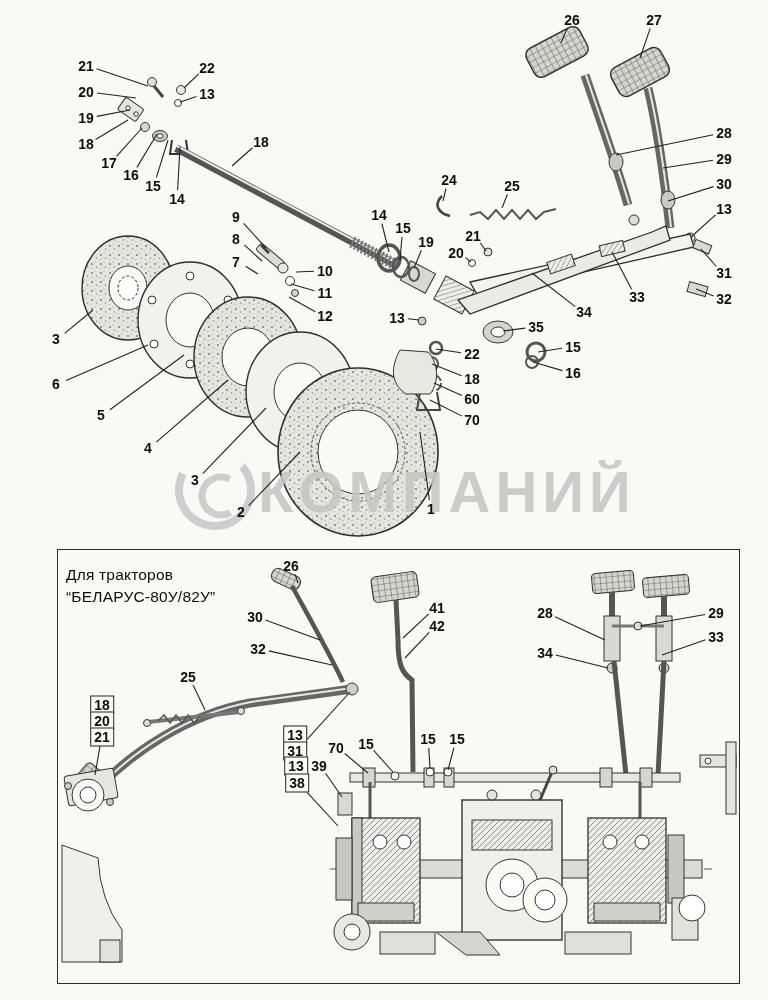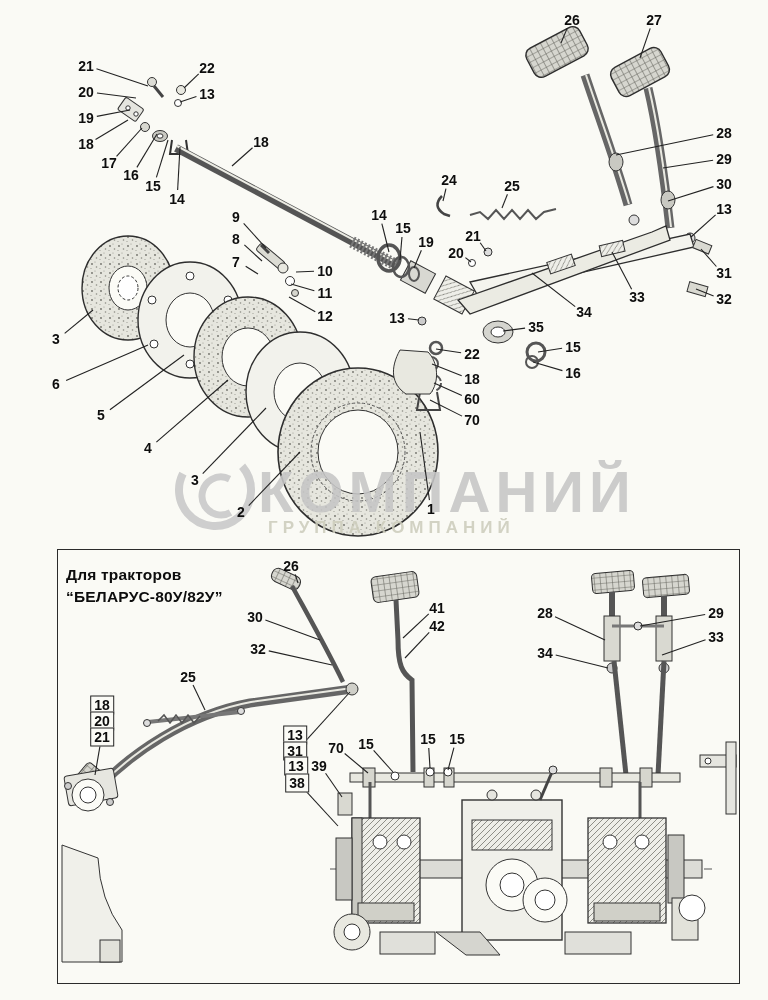--- a/index.html
+++ b/index.html
@@ -20,21 +20,21 @@
   #labels { position:absolute; inset:0; z-index:30; pointer-events:none; }
   .callout {
     position:absolute; transform:translate(-50%,-50%);
     font-size:14px; font-weight:700; line-height:1; color:#0d0d0d;
     white-space:nowrap;
   }
   .callout.boxed {
     border:1.3px solid #222; background:#fbfbf6; padding:1px 3px 2px 3px;
   }
   .panel-title {
-    position:absolute; z-index:28; font-weight:700; font-size:15.5px; color:#0d0d0d;
+    position:absolute; z-index:28; font-weight:400; font-size:15.5px; color:#0d0d0d;
     letter-spacing:0.2px;
   }
   #panel-title-1 { left:66px; top:566px; }
   #panel-title-2 { left:66px; top:588px; }
   #watermark { position:absolute; inset:0; z-index:18; opacity:0.88; }
   #wm-logo { position:absolute; left:169px; top:446px; }
   #wm-brand {
     position:absolute; left:258px; top:458px;
     font-size:58px; font-weight:700; letter-spacing:5px; color:#c6c6c6;
   }
@@ -267,21 +267,20 @@
       <path d="M436 932 L466 955 L500 955 L480 932 Z" fill="#d5d5cf" stroke="#333"></path>
     </g>
   </svg>
 
   <div id="watermark">
     <svg id="wm-logo" width="92" height="92" viewBox="0 0 92 92">
       <circle cx="46" cy="44" r="36" fill="none" stroke="#c9c9c9" stroke-width="8" stroke-dasharray="155 70" transform="rotate(-40 46 44)"></circle>
       <circle cx="52" cy="50" r="19" fill="none" stroke="#c9c9c9" stroke-width="7" stroke-dasharray="78 42" transform="rotate(60 52 50)"></circle>
     </svg>
     <div id="wm-brand">КОМПАНИЙ</div>
-    <div id="wm-subtitle">ГРУППА КОМПАНИЙ</div>
   </div>
 
   <div id="panel-title-1" class="panel-title">Для тракторов</div>
   <div id="panel-title-2" class="panel-title">“БЕЛАРУС-80У/82У”</div>
 
   <svg id="leader-svg" width="768" height="1000" viewBox="0 0 768 1000">
       <line x1="96.46879479536605" y1="68.76302501930482" x2="148" y2="86" stroke="#222" stroke-width="1.1"></line>
       <line x1="198.69933925620145" y1="73.90560843432309" x2="184" y2="88" stroke="#222" stroke-width="1.1"></line>
       <line x1="96.92164522335614" y1="93.07230698556587" x2="136" y2="98" stroke="#222" stroke-width="1.1"></line>
       <line x1="196.45322076020773" y1="96.55679496722236" x2="180" y2="102" stroke="#222" stroke-width="1.1"></line>

